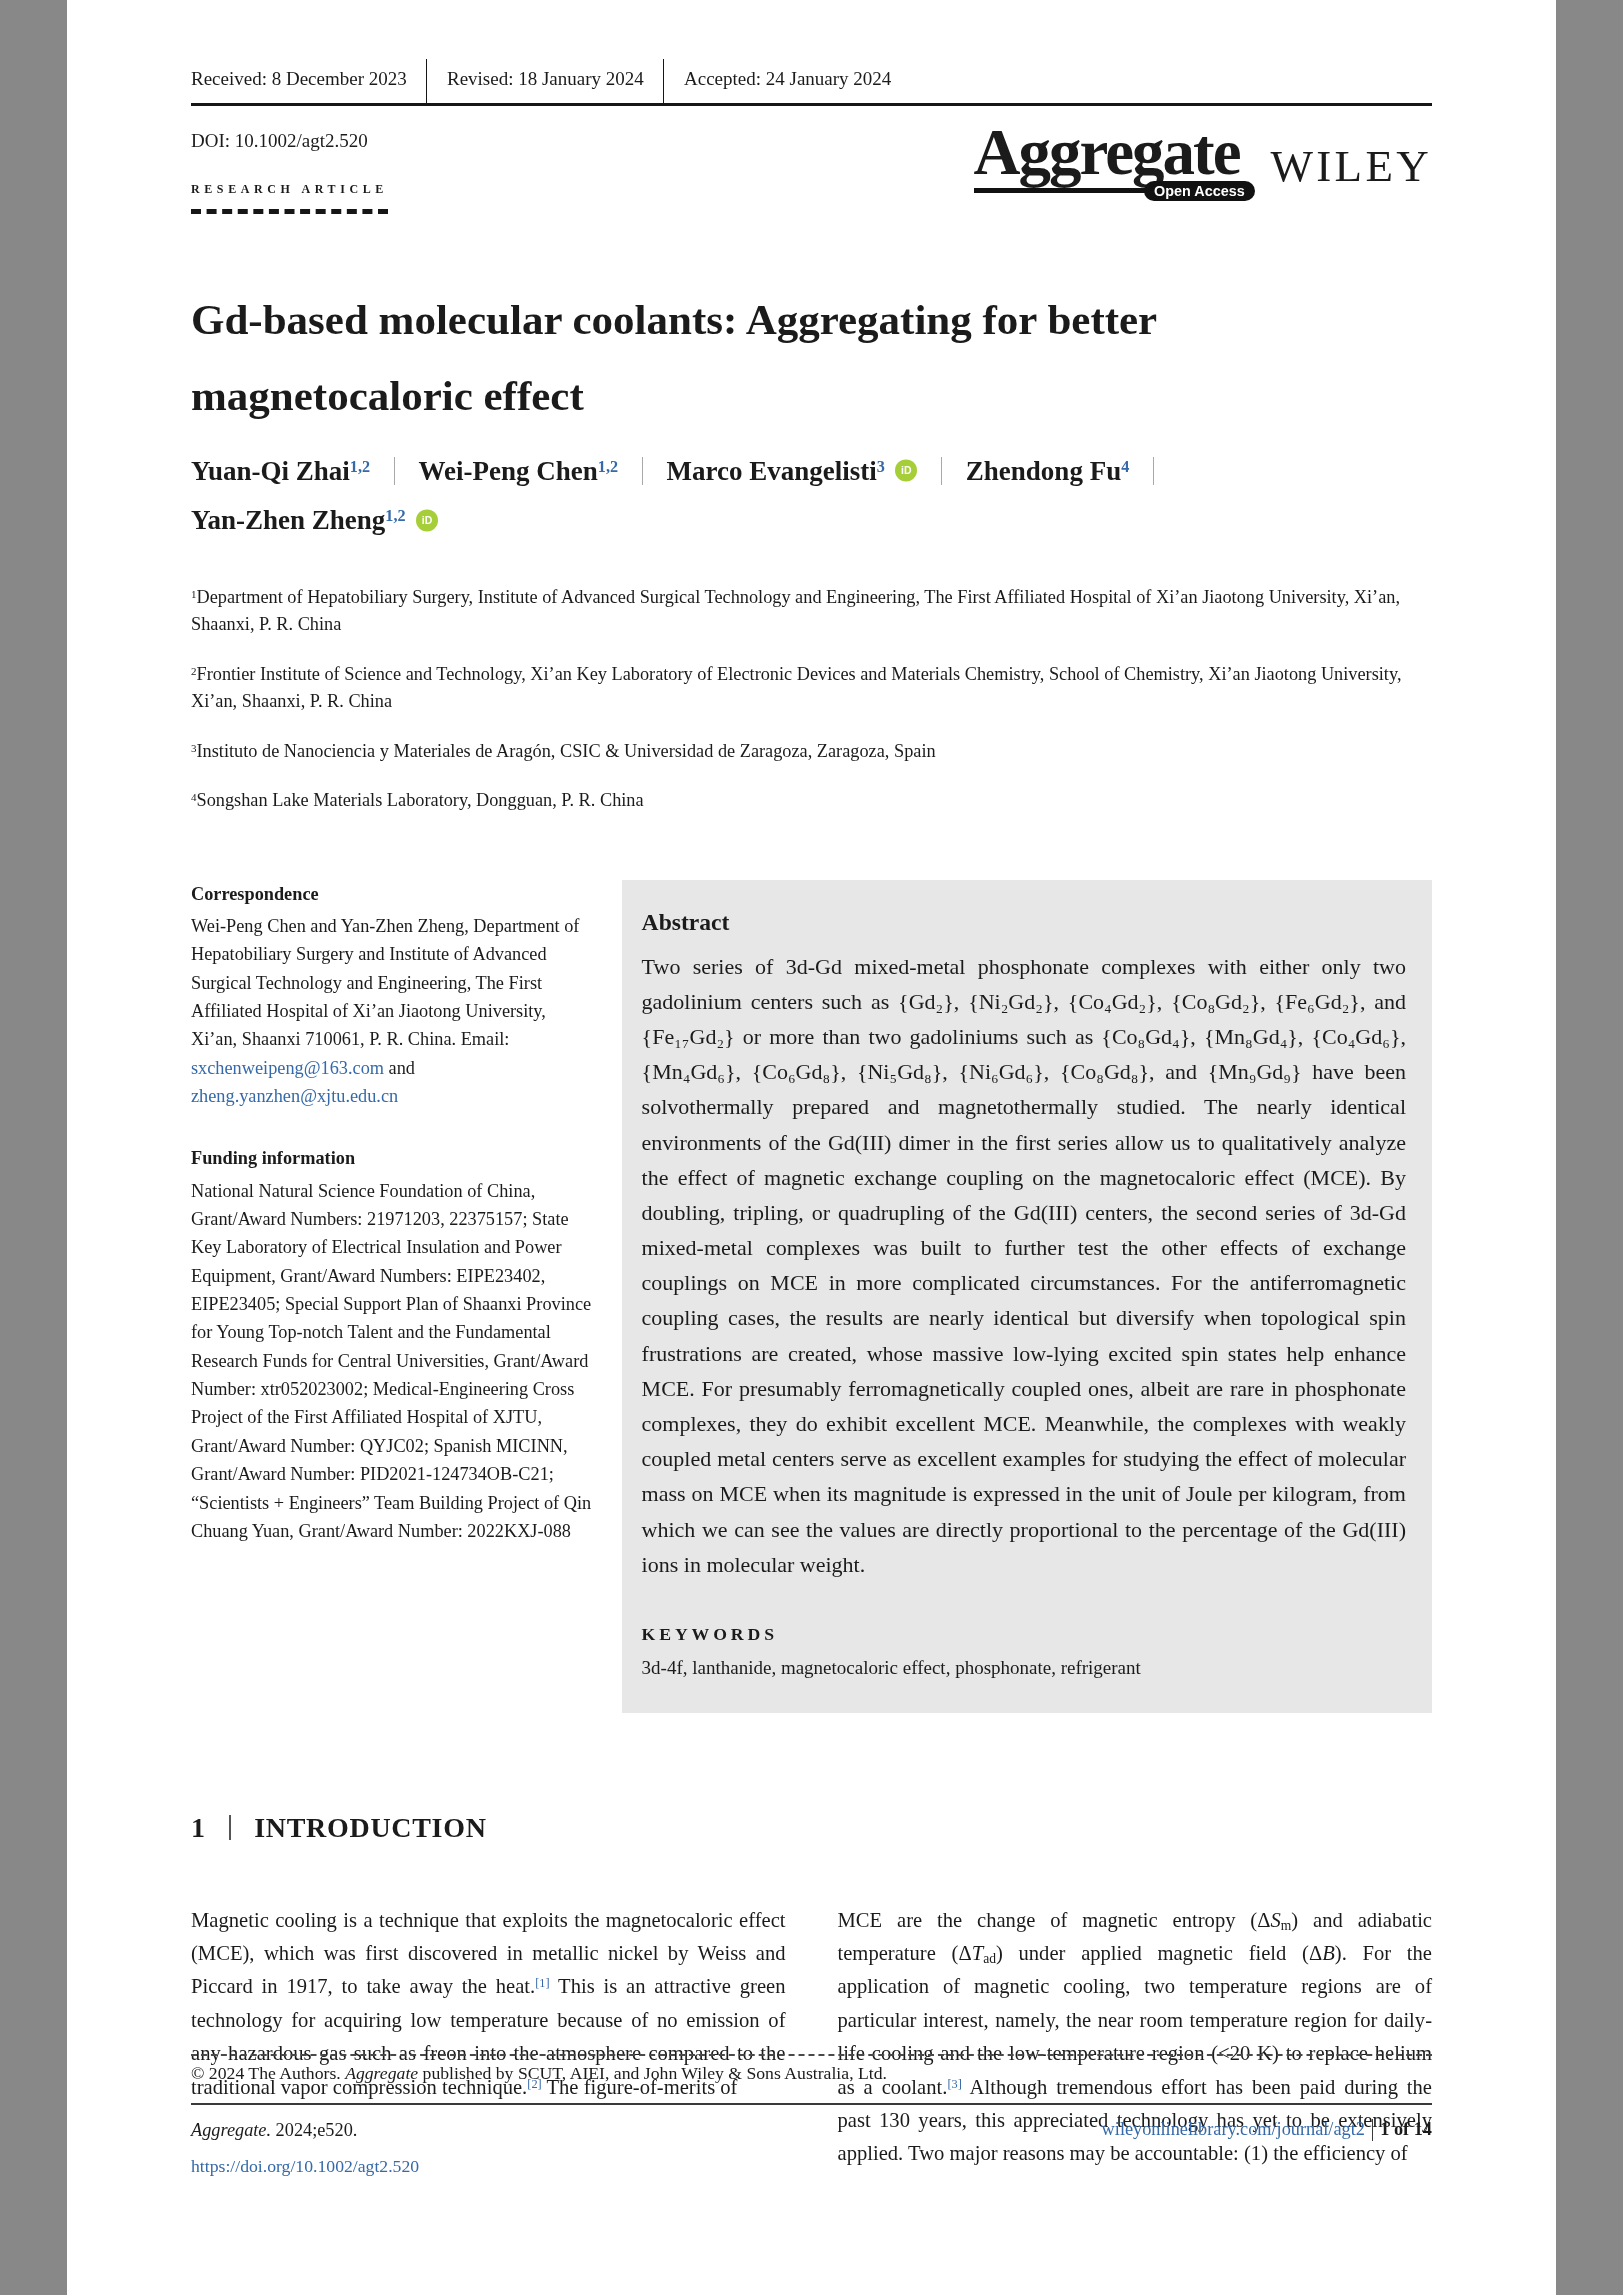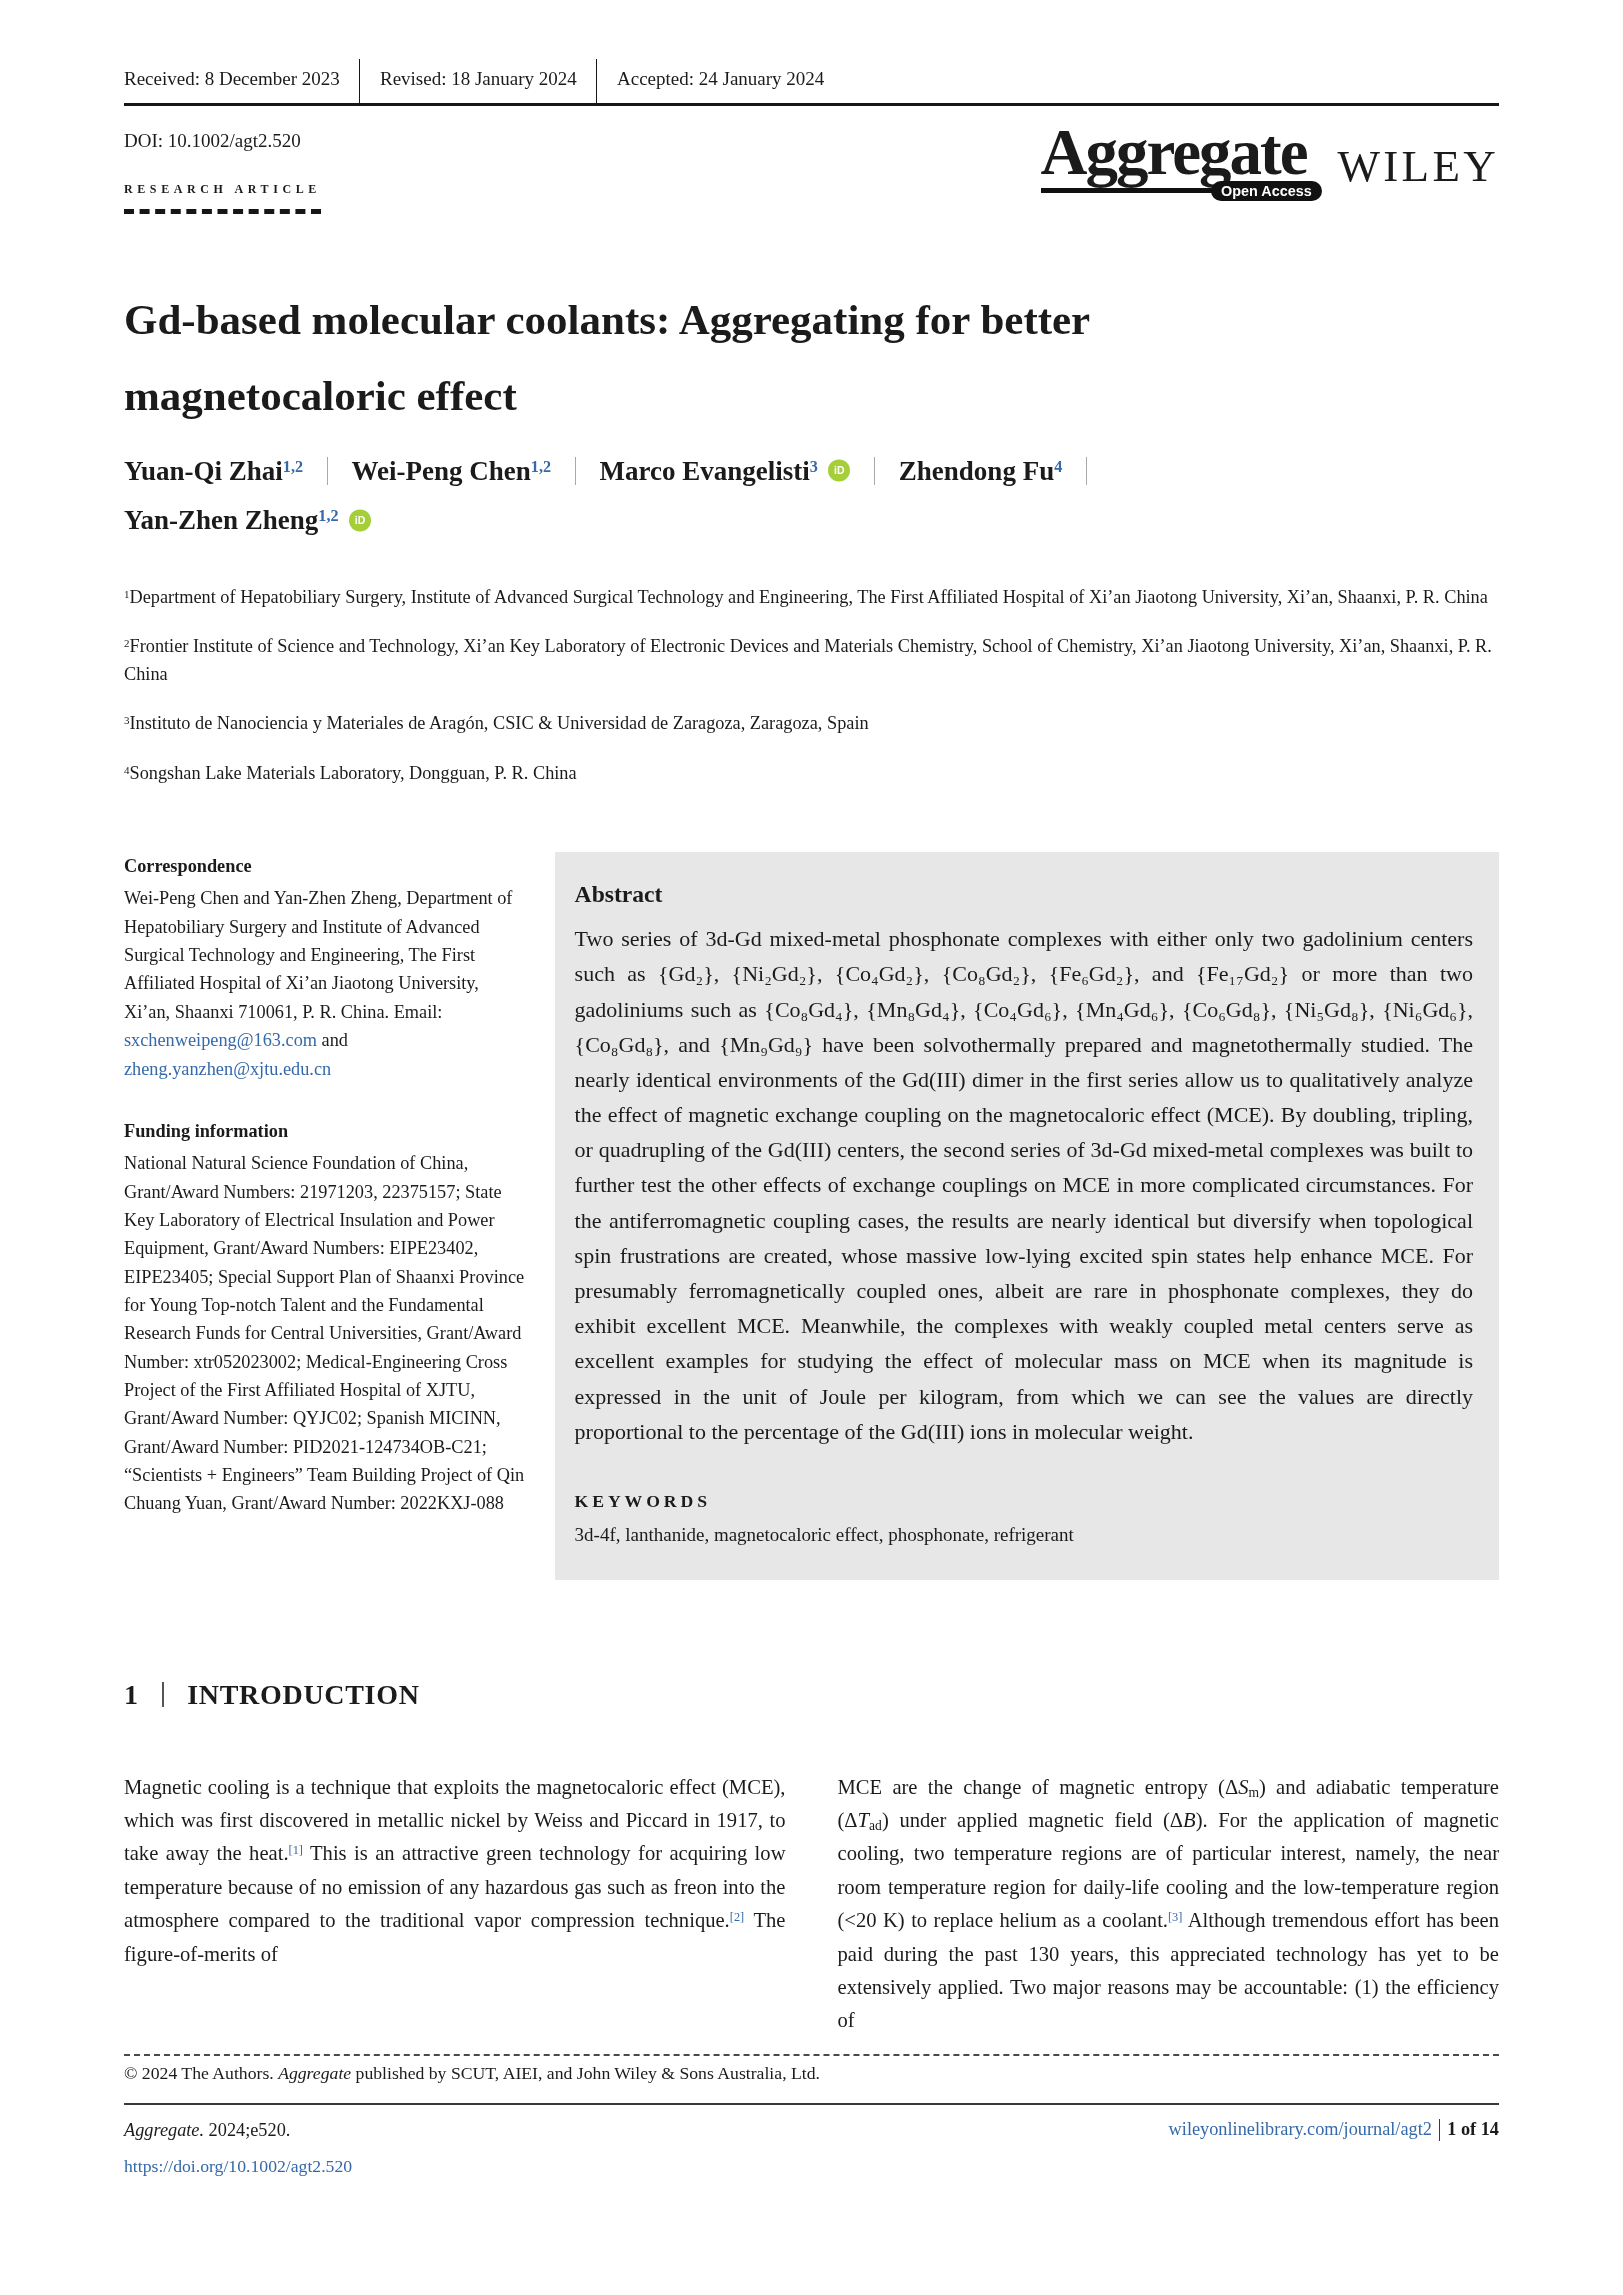--- a/index.html
+++ b/index.html
@@ -5,21 +5,21 @@
   :root{
     --blue:#3569a9;
     --ink:#1b1b1b;
     --orcid:#a6ce39;
     --absbg:#e7e7e7;
   }
   *{margin:0;padding:0;box-sizing:border-box;}
   html,body{background:#888;}
   .page{
     position:relative;
-    width:1623px;height:2295px;
+    width:1489px;height:2295px;
     background:#ffffff;
     font-family:"Liberation Serif","DejaVu Serif",serif;
     color:var(--ink);
     overflow:hidden;
     margin:0 auto;
   }
   .content{padding:0 124px;}
 
   
   .rt-t{}

